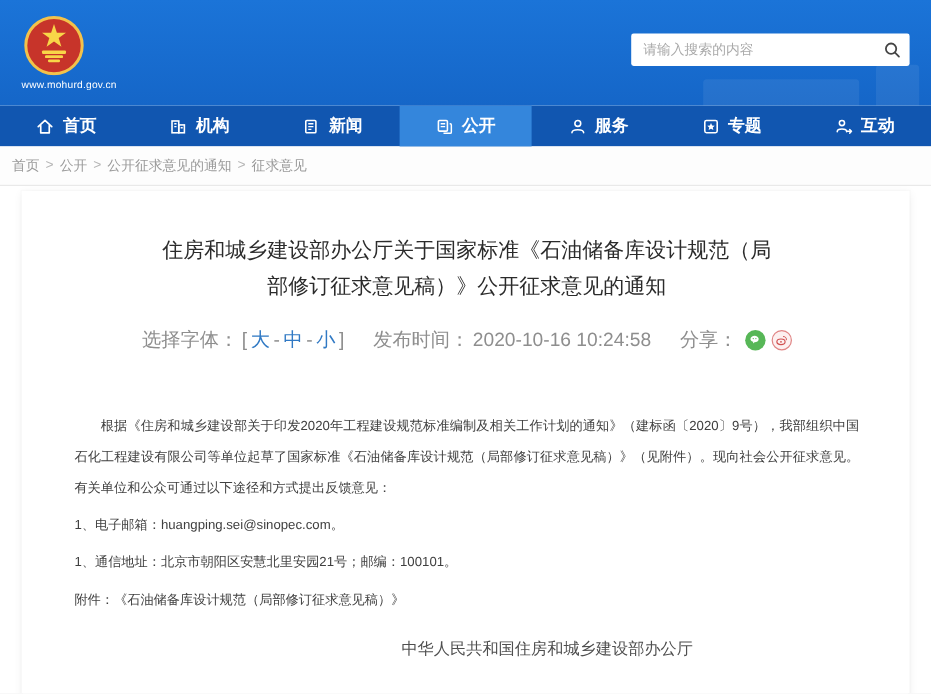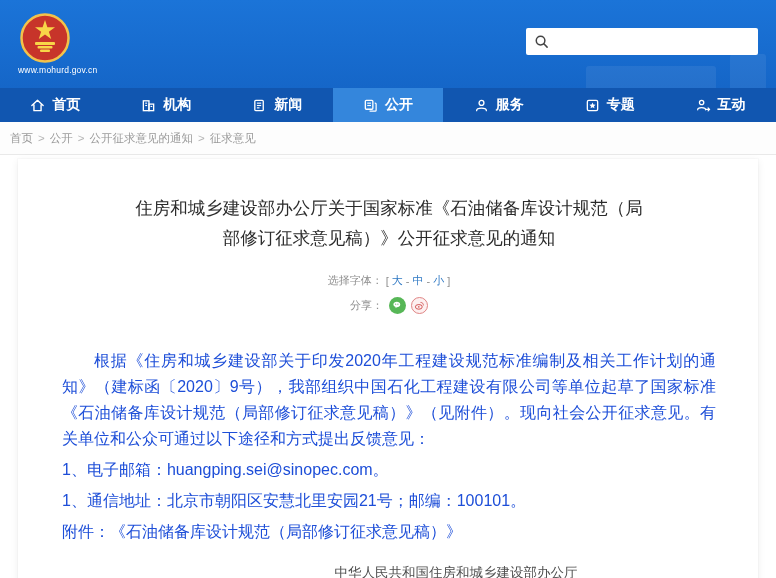--- a/index.html
+++ b/index.html
@@ -65,32 +65,32 @@
   .article-card {
     margin: 4px 18px 0 18px; background: #ffffff; min-height: 490px;
     box-shadow: 0 2px 8px rgba(0,0,0,0.07), 0 0 0 1px rgba(0,0,0,0.015);
     padding: 26px 42px 20px 44px;
   }
   .article-title {
     text-align: center; color: #2b2b2b; font-size: 17.5px; font-weight: normal;
     line-height: 30px; margin: 8px auto 0; width: 520px;
   }
   .article-meta {
-    margin-top: 20px; text-align: center; font-size: 11px; color: #8e8e8e;
-    display: flex; align-items: center; justify-content: space-between; gap: 3px; flex-direction: column;
+    margin-top: 20px; text-align: center; font-size: 16px; color: #8e8e8e;
+    display: flex; align-items: center; justify-content: center; gap: 3px;
   }
   .meta-group { display: flex; align-items: center; gap: 3px; }
   .meta-spacer { width: 18px; }
   .font-link { color: #3079c4; cursor: pointer; }
   .share-icons { display: flex; align-items: center; gap: 5px; margin-left: 3px; }
   .share-icon { width: 17px; height: 17px; border-radius: 50%; display: flex; align-items: center; justify-content: center; cursor: pointer; }
   .share-wechat { background: #57b757; }
   .share-weibo { background: #fdf0f0; border: 1px solid #e08585; }
 
-  .article-body { margin-top: 34px; font-size: 16px; color: #1d4ed8; }
+  .article-body { margin-top: 48px; font-size: 11px; color: #404040; }
   .para { line-height: 26px; margin-bottom: 5px; text-align: justify; }
   .para.indent { text-indent: 2em; }
 
   .signature-block { margin: 14px 120px 0 auto; width: 280px; text-align: center; color: #4f4f4f; font-size: 13.5px; }
   .signature-line { line-height: 28px; }
 </style>
 </head>
 <body>
 
 <div class="page">
@@ -105,20 +105,21 @@
         <polygon fill="#f8d648" points="25,7 27.4,14.2 35,14.2 28.9,18.7 31.2,26 25,21.5 18.8,26 21.1,18.7 15,14.2 22.6,14.2"></polygon>
         <rect x="15" y="29" width="20" height="3" rx="1" fill="#f8d648"></rect>
         <rect x="17.5" y="33" width="15" height="2.4" rx="1" fill="#f8d648"></rect>
         <rect x="20" y="36.5" width="10" height="2.4" rx="1" fill="#f8d648"></rect>
       </svg>
       <div class="site-url">www.mohurd.gov.cn</div>
     </div>
 
 
     <div class="search-box">
+      <input class="search-input" type="text" placeholder="请输入搜索的内容" style="">
       <button class="search-btn">
         <svg width="15" height="15" viewBox="0 0 16 16">
           <circle cx="7" cy="7" r="4.6" fill="none" stroke="#444" stroke-width="1.6"></circle>
           <line x1="10.5" y1="10.5" x2="14" y2="14" stroke="#444" stroke-width="1.6" stroke-linecap="round"></line>
         </svg>
       </button>
     </div>
   </header>
 
   <nav class="main-nav">
@@ -212,20 +213,24 @@
         <span>选择字体：</span>
         <span>[</span>
         <span class="font-link">大</span>
         <span>-</span>
         <span class="font-link">中</span>
         <span>-</span>
         <span class="font-link">小</span>
         <span>]</span>
       </span>
       <span class="meta-spacer"></span>
+      <span class="meta-group">
+        <span>发布时间：</span>
+        <span>2020-10-16 10:24:58</span>
+      </span>
       <span class="meta-spacer"></span>
       <span class="meta-group">
         <span>分享：</span>
         <span class="share-icons">
           <span class="share-icon share-wechat">
             <svg width="11" height="11" viewBox="0 0 16 16">
                 <path d="M2 6.5 C2 4 4.5 2.5 7 2.5 C9.5 2.5 12 4 12 6.5 C12 9 9.5 10.5 7 10.5 L5 12 L5.4 10 C3.4 9.3 2 8.2 2 6.5 Z" fill="#fff"></path>
                 <circle cx="5.4" cy="6" r="0.8" fill="#57b757"></circle>
                 <circle cx="8.6" cy="6" r="0.8" fill="#57b757"></circle>
               </svg>

